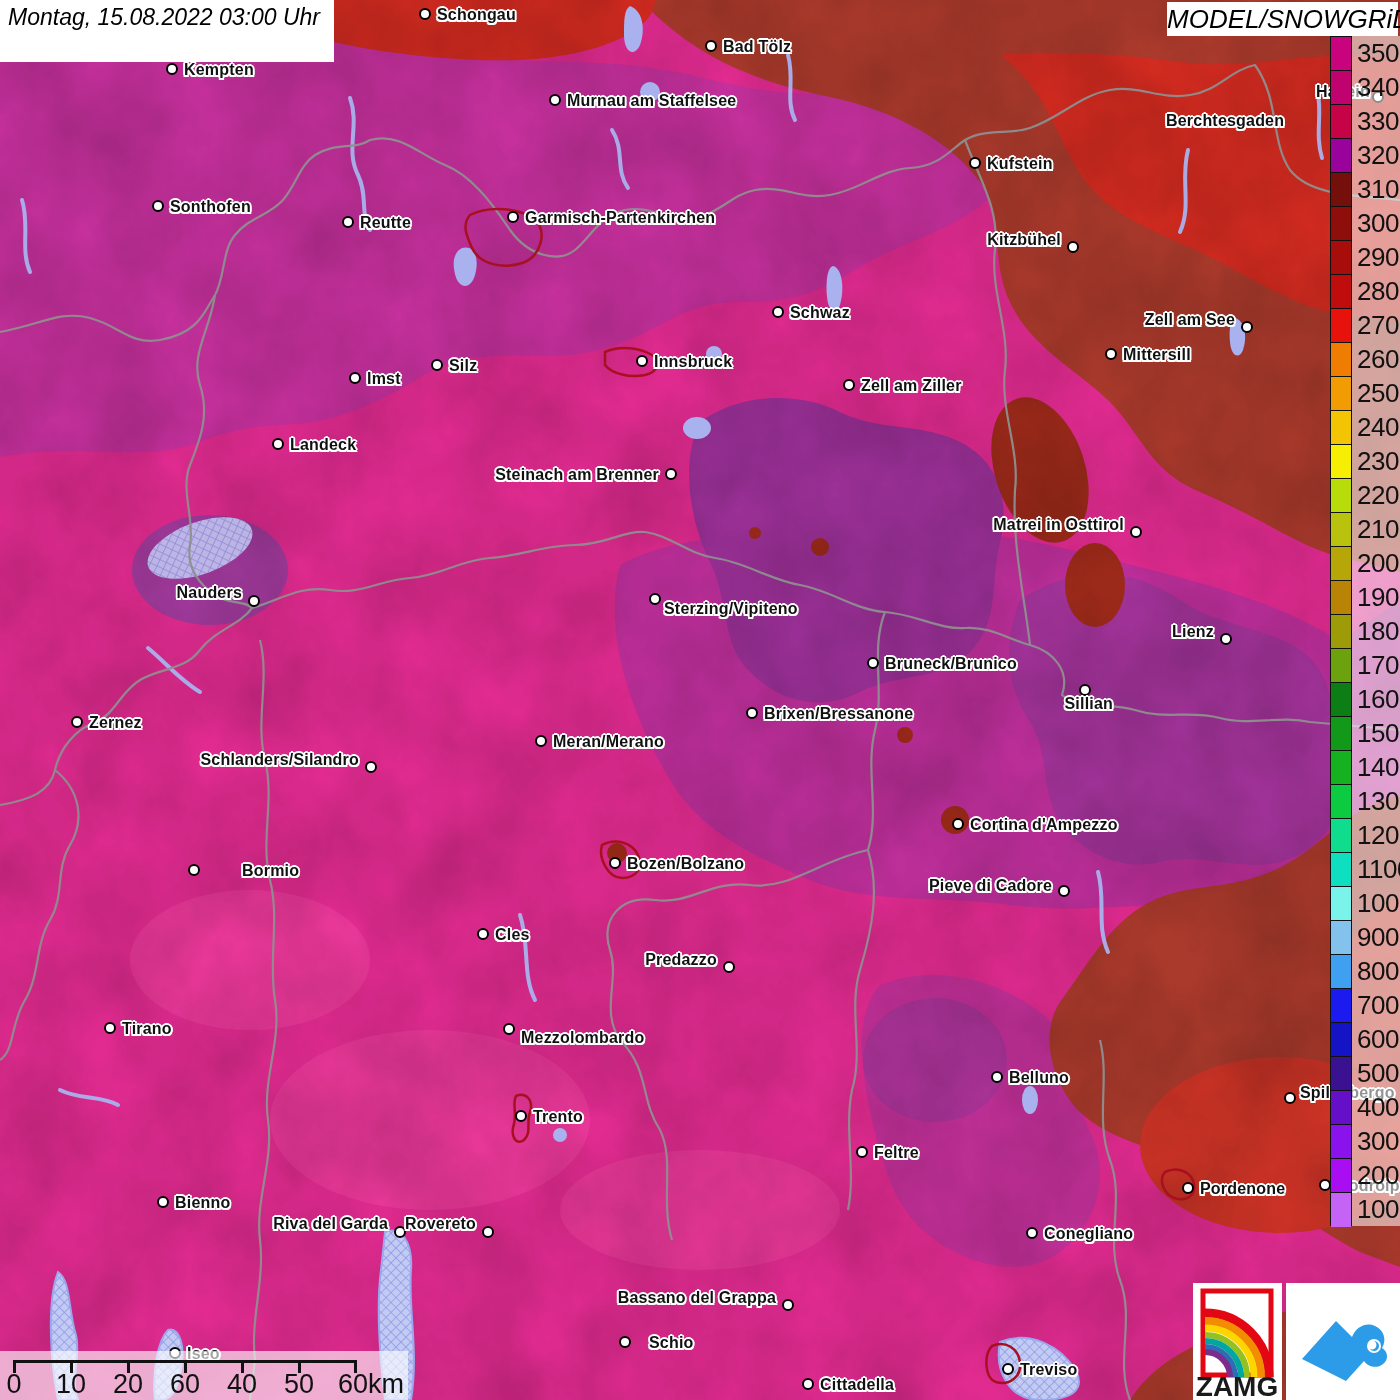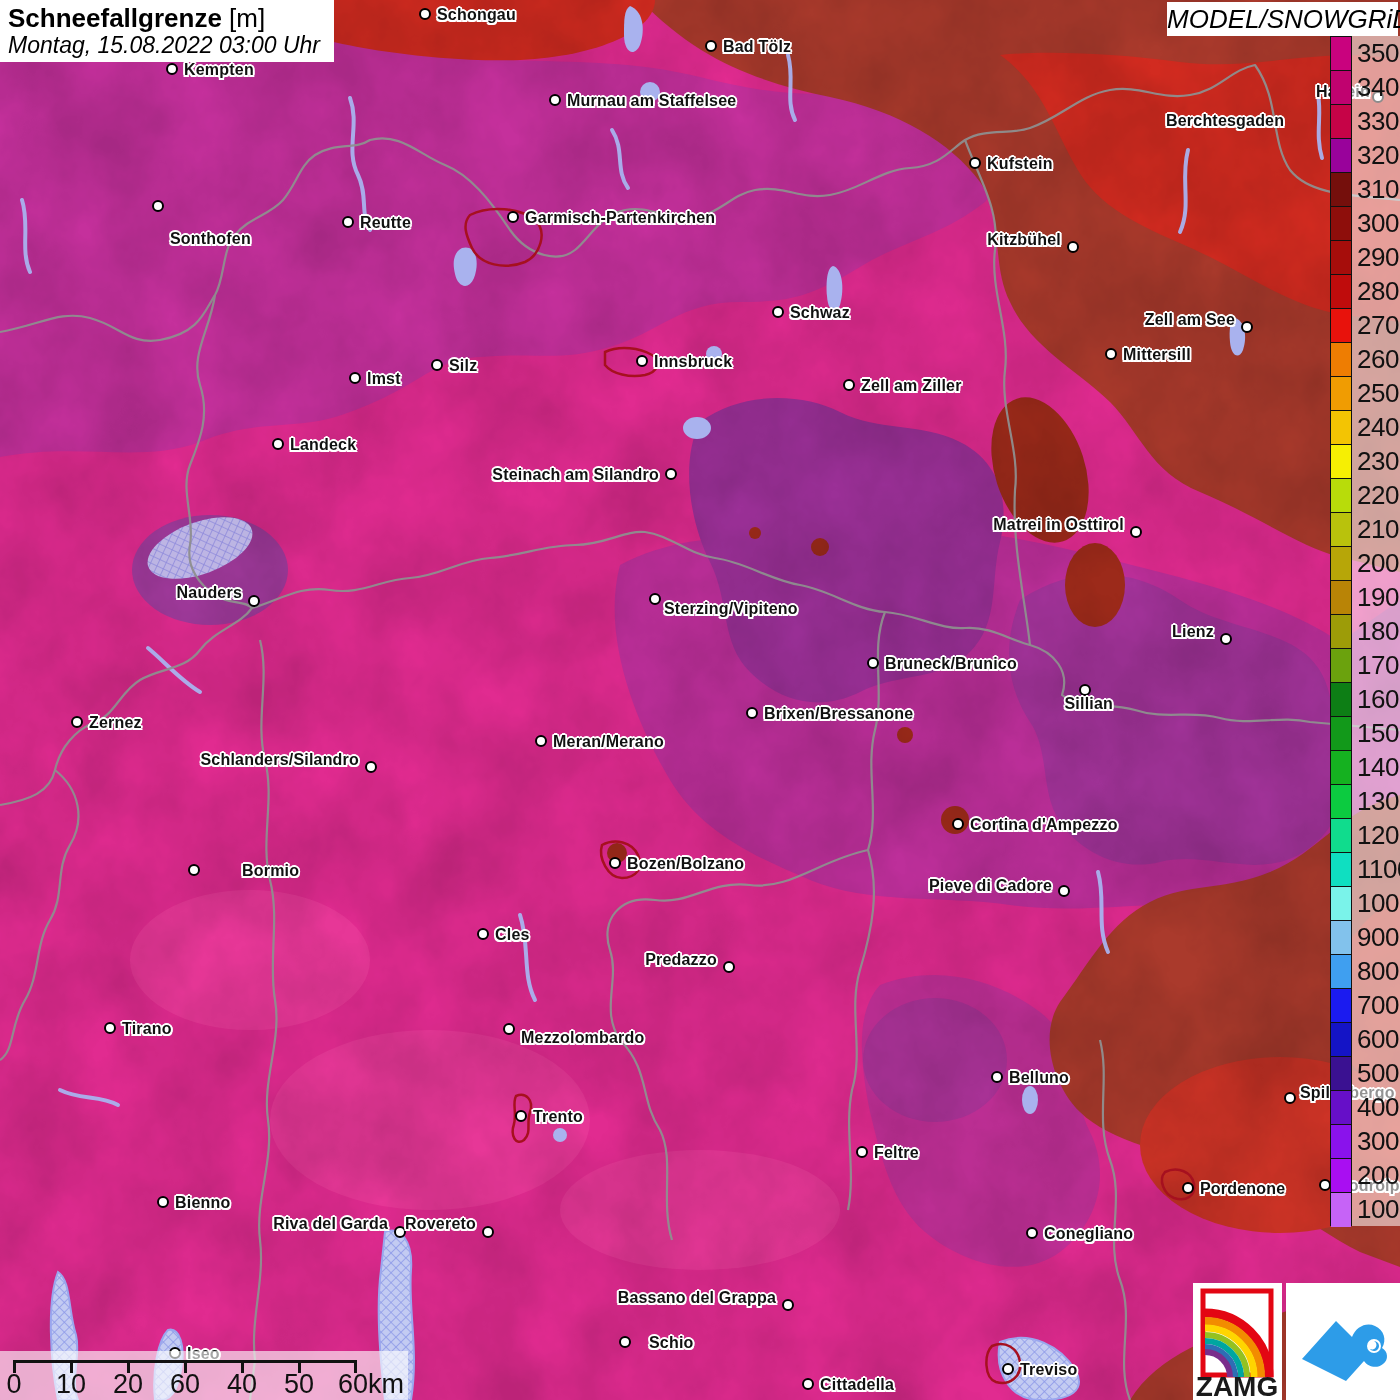--- a/index.html
+++ b/index.html
@@ -224,21 +224,21 @@
     </div>
     <div class="town">
       <span class="town-label" style="left: 1166px; top: 121px;">Berchtesgaden</span>
     </div>
     <div class="town">
       <span class="town-dot" style="left: 975px; top: 163px;"></span>
       <span class="town-label" style="left: 987px; top: 164px;">Kufstein</span>
     </div>
     <div class="town">
       <span class="town-dot" style="left: 158px; top: 206px;"></span>
-      <span class="town-label" style="left: 170px; top: 207px; margin-top: 32px;">Sonthofen</span>
+      <span class="town-label" style="left: 170px; top: 207px;">Sonthofen</span>
     </div>
     <div class="town">
       <span class="town-dot" style="left: 348px; top: 222px;"></span>
       <span class="town-label" style="left: 360px; top: 223px;">Reutte</span>
     </div>
     <div class="town">
       <span class="town-dot" style="left: 513px; top: 217px;"></span>
       <span class="town-label" style="left: 525px; top: 218px;">Garmisch-Partenkirchen</span>
     </div>
     <div class="town">
@@ -272,21 +272,21 @@
     <div class="town">
       <span class="town-dot" style="left: 849px; top: 385px;"></span>
       <span class="town-label" style="left: 861px; top: 386px;">Zell am Ziller</span>
     </div>
     <div class="town">
       <span class="town-dot" style="left: 278px; top: 444px;"></span>
       <span class="town-label" style="left: 290px; top: 445px;">Landeck</span>
     </div>
     <div class="town">
       <span class="town-dot" style="left: 671px; top: 474px;"></span>
-      <span class="town-label anchor-right" style="left: 659px; top: 475px;">Steinach am Silandro</span>
+      <span class="town-label anchor-right" style="left: 659px; top: 475px;">Steinach am Brenner</span>
     </div>
     <div class="town">
       <span class="town-dot" style="left: 1136px; top: 532px;"></span>
       <span class="town-label anchor-right" style="left: 1124px; top: 525px;">Matrei in Osttirol</span>
     </div>
     <div class="town">
       <span class="town-dot" style="left: 254px; top: 601px;"></span>
       <span class="town-label anchor-right" style="left: 242px; top: 593px;">Nauders</span>
     </div>
     <div class="town">
@@ -409,21 +409,20 @@
       <span class="town-dot" style="left: 808px; top: 1384px;"></span>
       <span class="town-label" style="left: 820px; top: 1385px;">Cittadella</span>
     </div>
     <div class="town">
       <span class="town-dot" style="left: 175px; top: 1353px;"></span>
       <span class="town-label" style="left: 187px; top: 1354px;">Iseo</span>
     </div>
   </div>
 
 <div id="title-box">
-  <div id="title-line"><span class="t-bold">Schneefallgrenze</span> <span>[m]</span></div>
   <div id="subtitle-line">Montag, 15.08.2022 03:00 Uhr</div>
 </div>
 
 <div id="model-box">MODEL/SNOWGRiD</div>
 
 <div id="colorbar">
   <div id="cb-strip"></div>
   <div id="cb-segments">
       <div class="cb-seg" style="background: rgb(201, 2, 126);"></div>
       <div class="cb-seg" style="background: rgb(192, 2, 111);"></div>

